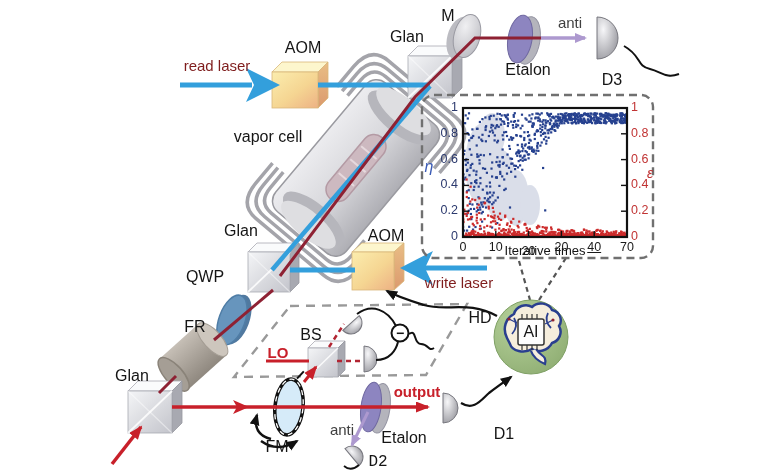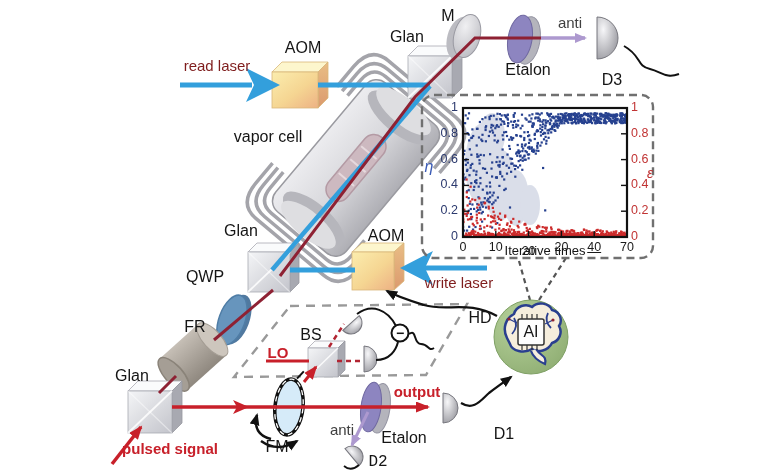--- a/index.html
+++ b/index.html
@@ -1685,21 +1685,20 @@
   <div class="lbl" style="left:528px;top:70px;">Etalon</div>
   <div class="lbl sm purple" style="left:570px;top:22px;">anti</div>
   <div class="lbl" style="left:612px;top:80px;text-align:right;">D3</div>
   <div class="lbl" style="left:268px;top:137px;">vapor cell</div>
   <div class="lbl" style="left:241px;top:231px;">Glan</div>
   <div class="lbl" style="left:386px;top:236px;">AOM</div>
   <div class="lbl sm blue" style="left:459px;top:282px;">write laser</div>
   <div class="lbl" style="left:205px;top:277px;">QWP</div>
   <div class="lbl" style="left:171px;top:327px;margin-left:24px;">FR</div>
   <div class="lbl" style="left:132px;top:376px;">Glan</div>
-  <div class="lbl sm red" style="left:170px;top:448px;">pulsed signal</div>
   <div class="lbl" style="left:277px;top:447px;">FM</div>
   <div class="lbl sm purple" style="left:342px;top:429px;">anti</div>
   <div class="lbl" style="left:404px;top:438px;">Etalon</div>
   <div class="lbl" style="left:378px;top:462px;font-family:Liberation Mono, monospace;">D2</div>
   <div class="lbl sm red" style="left:417px;top:391px;">output</div>
   <div class="lbl" style="left:468px;top:434px;margin-left:36px;">D1</div>
   <div class="lbl sm red" style="left:278px;top:352px;">LO</div>
   <div class="lbl" style="left:311px;top:335px;">BS</div>
   <div class="lbl" style="left:436px;top:318px;margin-left:44px;">HD</div>
   <div class="lbl minus-lbl" style="left:400px;top:333px;">−</div>

